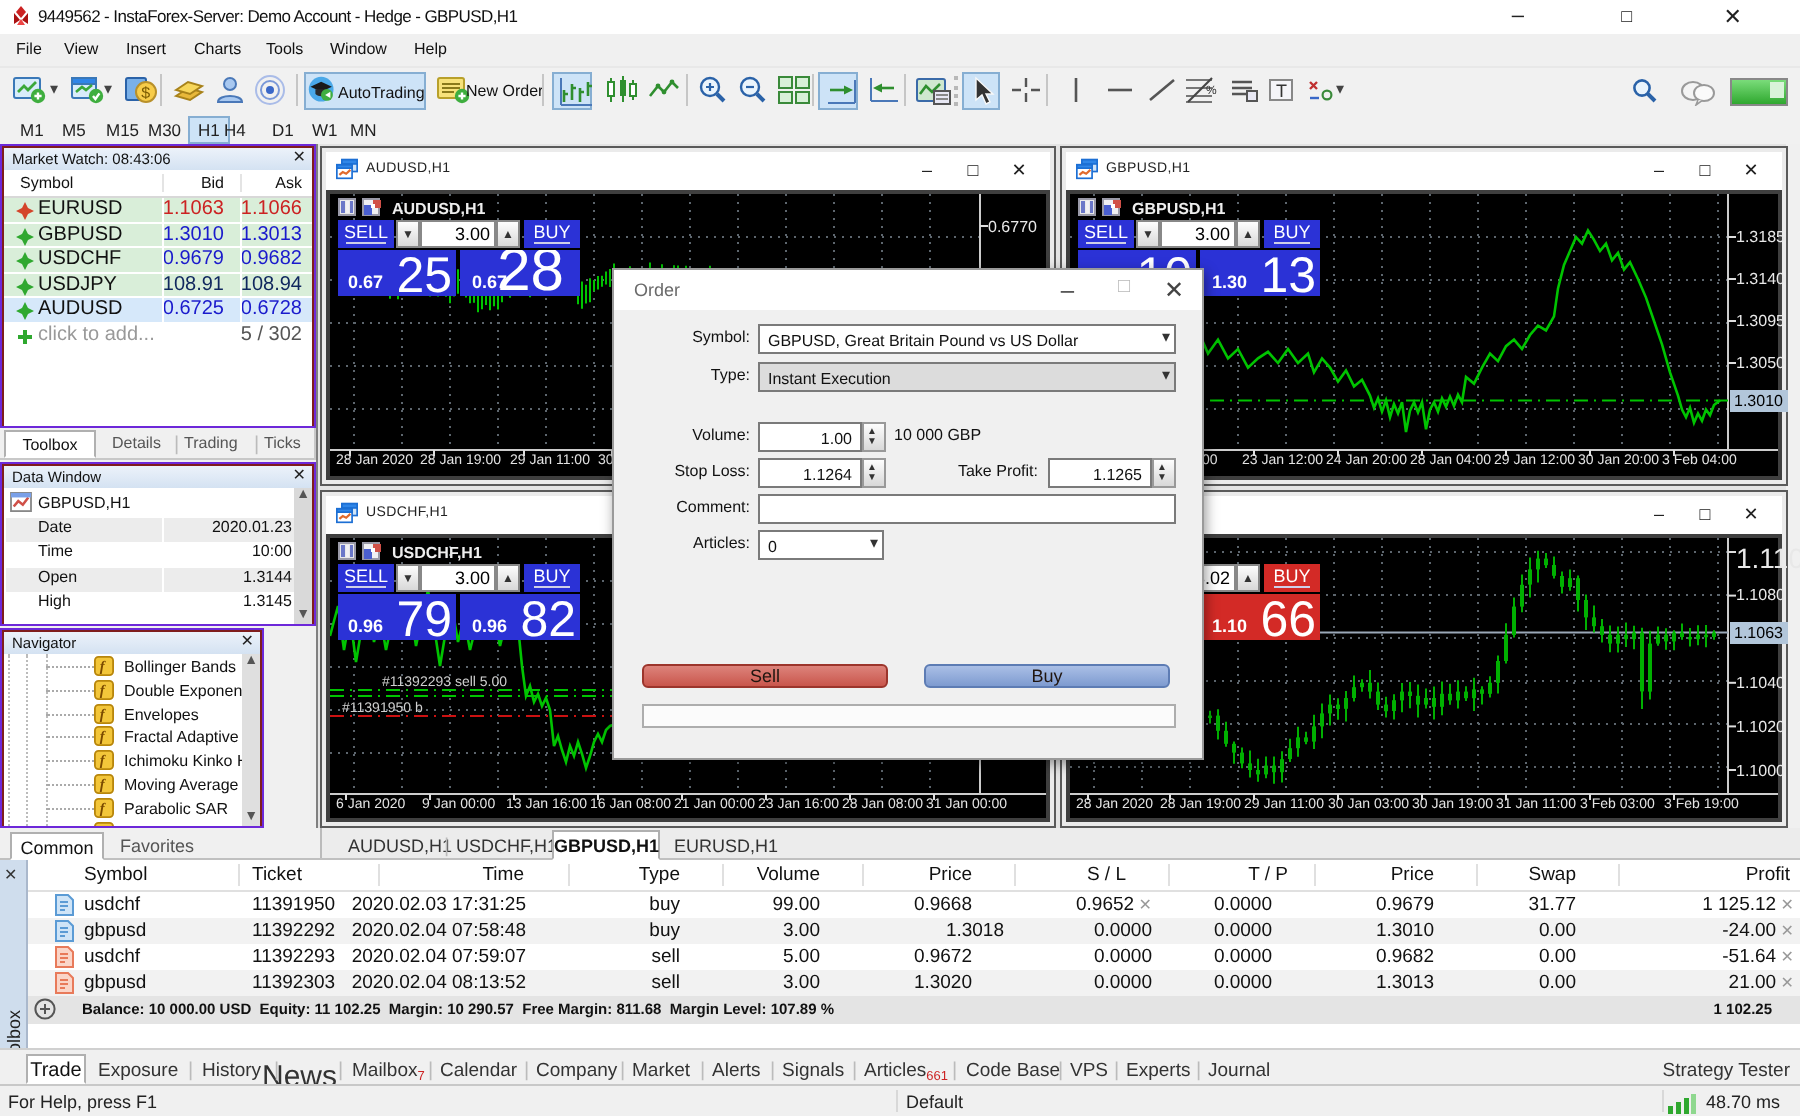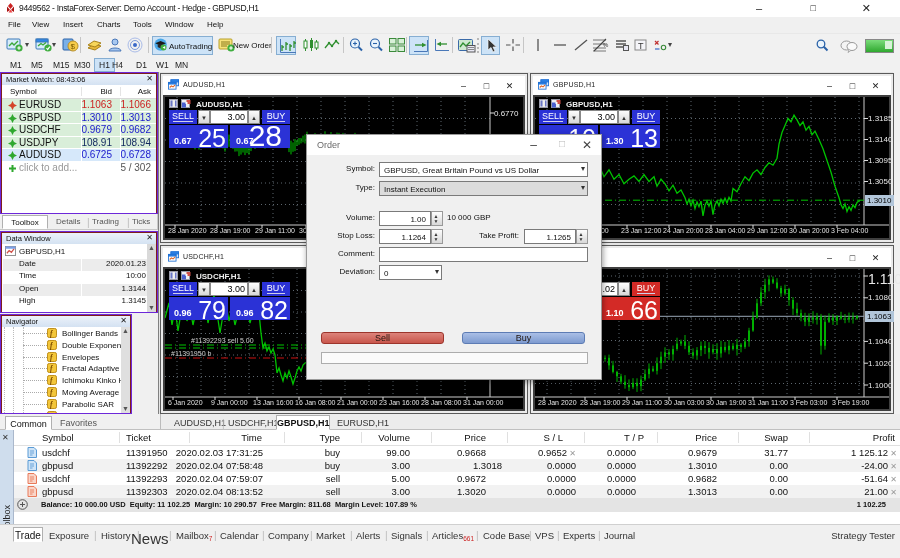--- a/index.html
+++ b/index.html
@@ -1103,21 +1103,21 @@
 <span style="position:absolute;left:144px;top:96px;width:68px;text-align:right;font-size:8px;color:#111">Take Profit:</span>
 <div class="dfield" style="left:217px;top:94px;width:52px">
         <span class="dvalr">1.1265</span>
       </div>
       <div class="dspin" style="left:269px;top:94px">
         <span>▲</span>
         <span>▼</span>
       </div>
 <span class="dlab" style="top:114px">Comment:</span>
 <div class="dfield" style="left:72px;top:112px;width:209px"></div>
-<span class="dlab" style="top:132px">Deviation:</span>
+<span class="dlab" style="top:132px">Articles:</span>
 <div class="dcombo" style="left:72px;top:130px;width:63px">
         <span class="dval">0</span>
         <span class="chev">▾</span>
       </div>
 <div class="dbtn" style="left:14px;top:197px;width:123px;background:linear-gradient(#dd837b,#c9564c);border:1px solid #9c352c"><span>Sell</span></div>
 <div class="dbtn" style="left:155px;top:197px;width:123px;background:linear-gradient(#aabfe6,#7e9bd0);border:1px solid #5d7cb4"><span>Buy</span></div>
 <div style="position:absolute;left:14px;top:217px;width:265px;height:10px;background:#fbfbfb;border:1px solid #adadad"></div>
 </div>
 <div id="charttabs">
 <span class="tab act" style="left:5px;top:2px;width:47px;height:14px;line-height:14px;font-size:9px">Common</span>
@@ -1263,12 +1263,25 @@
         <span class="tsep" style="left:350px;top:5px">|</span>
         <span class="tsep" style="left:385px;top:5px">|</span>
         <span class="tsep" style="left:426px;top:5px">|</span>
         <span class="tsep" style="left:476px;top:5px">|</span>
         <span class="tsep" style="left:529px;top:5px">|</span>
         <span class="tsep" style="left:557px;top:5px">|</span>
         <span class="tsep" style="left:598px;top:5px">|</span>
         <span style="position:absolute;right:5px;top:5px;font-size:9.5px;color:#333">Strategy Tester</span>
       </div>
 </div>
+    <div id="statusbar">
+<span style="position:absolute;left:4px;top:3px">For Help, press F1</span>
+<span style="position:absolute;left:453px;top:3px">Default</span>
+<div style="position:absolute;left:448px;top:2px;bottom:2px;border-left:1px solid #d8d8d8"></div>
+<div style="position:absolute;right:68px;top:2px;bottom:2px;border-left:1px solid #d8d8d8"></div>
+<span style="position:absolute;right:10px;top:3px">48.70 ms</span>
+<svg style="position:absolute;right:52px;top:4px" width="14" height="10">
+        <rect x="0" y="6" width="2.5" height="4" fill="#2fa82f"></rect>
+        <rect x="4" y="4" width="2.5" height="6" fill="#2fa82f"></rect>
+        <rect x="8" y="2" width="2.5" height="8" fill="#2fa82f"></rect>
+        <rect x="11.5" y="0" width="2.5" height="10" fill="#8fd88f"></rect>
+      </svg>
+</div>
 </div>
 </body></html>

